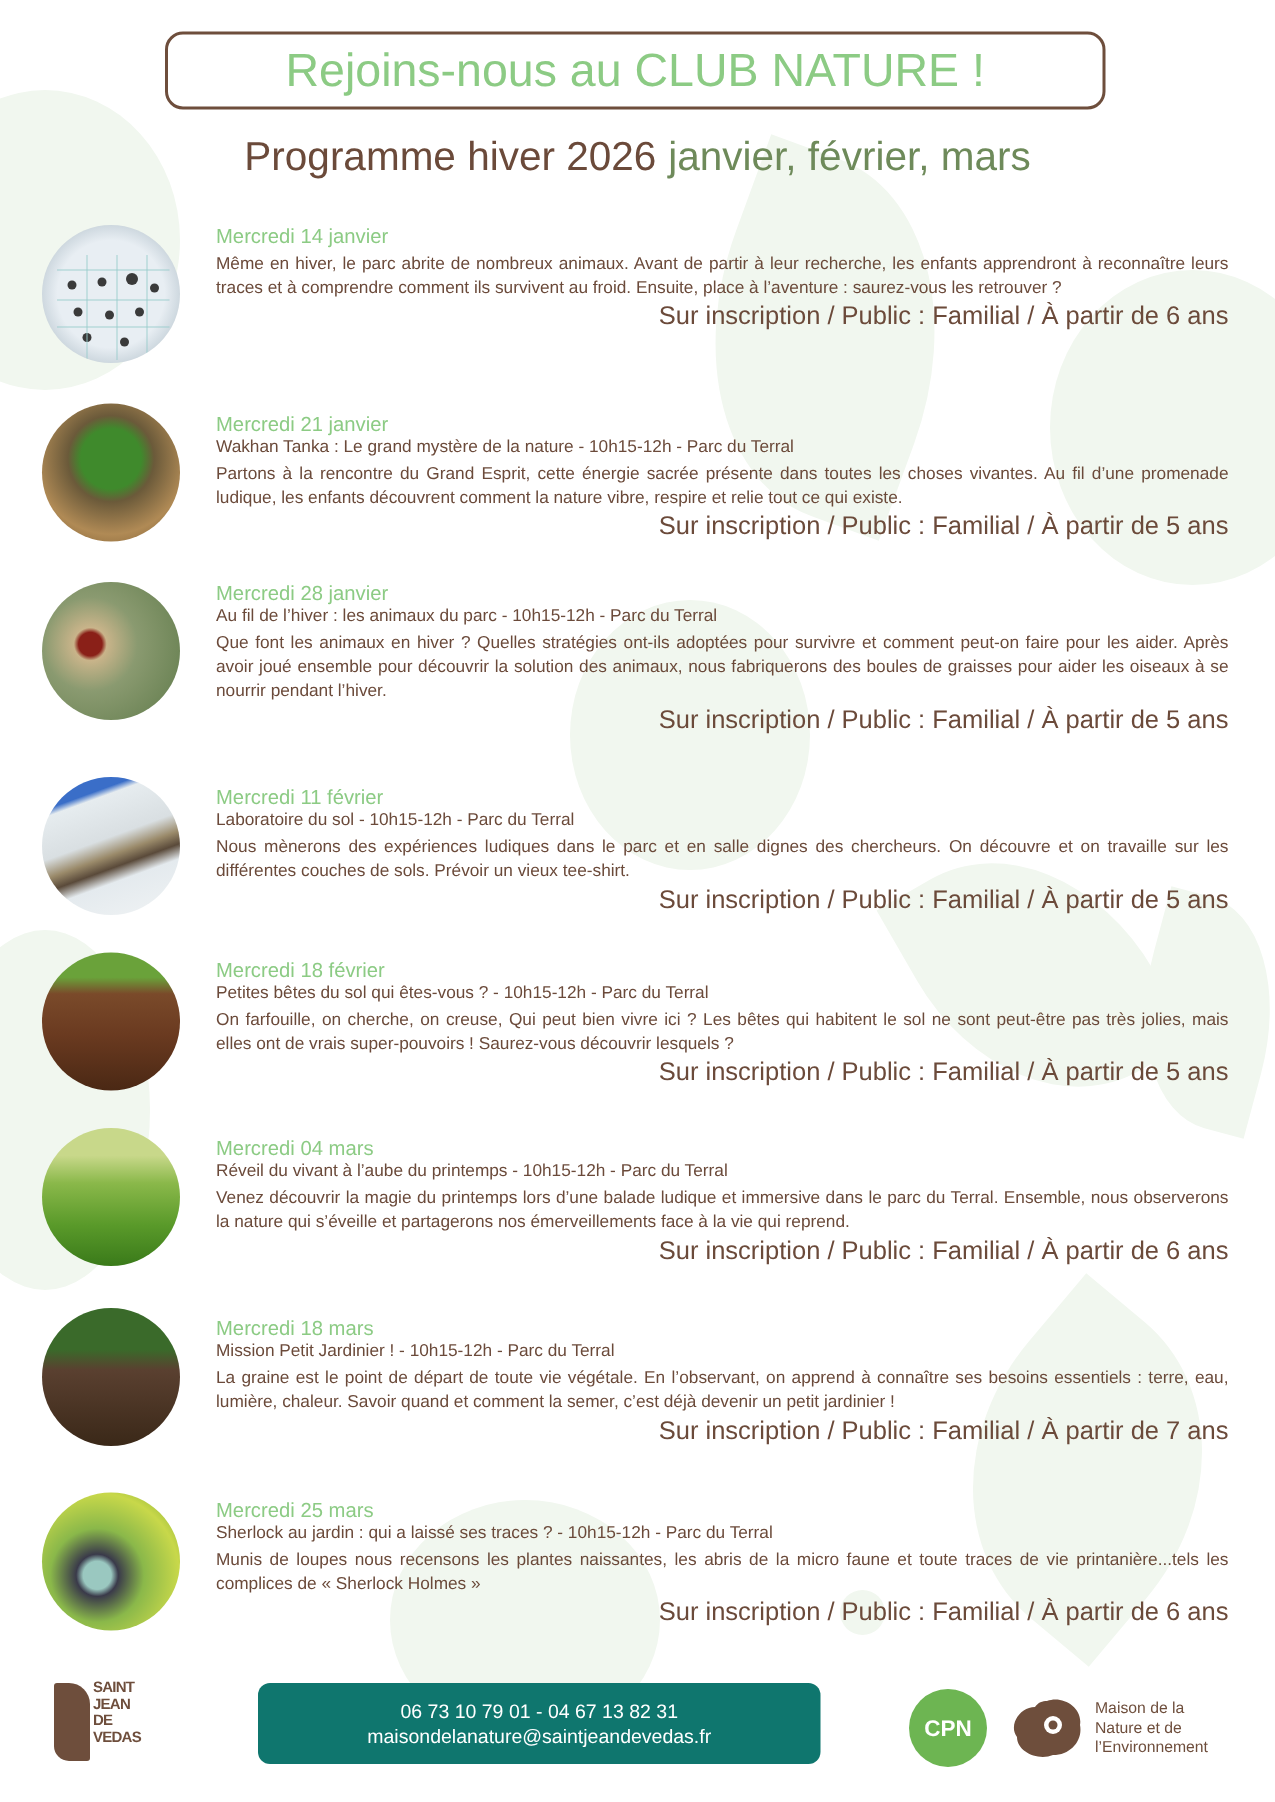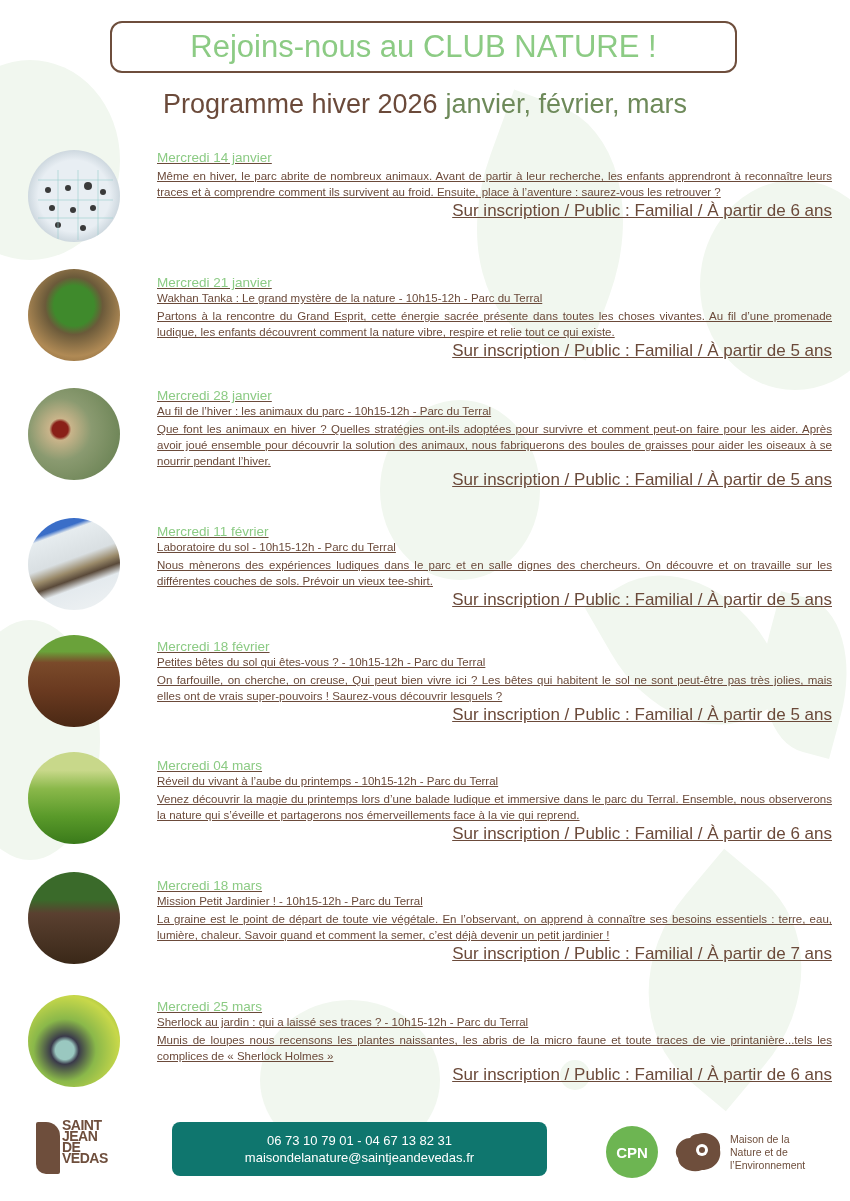--- a/index.html
+++ b/index.html
@@ -23,29 +23,29 @@
     position: absolute; left: 0; right: 0; top: 89px; text-align: center; z-index: 2;
     font-size: 27px; white-space: nowrap;
   }
   .subtitle .prog { color: #6b4a3a; }
   .subtitle .months { color: #6e8a5a; margin-left: 8px; }
 
   .event { position: absolute; left: 0; width: 850px; z-index: 2; }
   .photo {
     position: absolute; left: 28px; width: 92px; height: 92px; border-radius: 50%; overflow: hidden;
   }
-  .txt { position: absolute; left: 157px; width: 675px; text-decoration: underline; }
+  .txt { position: absolute; left: 144px; width: 675px; }
   .date { color: #8ccb84; font-size: 13.5px; line-height: 16px; }
   .head { color: #6b4a3a; font-size: 11.5px; line-height: 15px; margin-top: 0px; }
   .desc { color: #6b4a3a; font-size: 11.5px; line-height: 16px; text-align: justify; margin-top: 2px; }
   .meta { color: #6b4a3a; font-size: 17px; line-height: 15px; margin-top: 3px; text-align: right; }
 
   .footer-logo-sjdv { position: absolute; left: 36px; top: 1120px; width: 66px; height: 56px; z-index: 2; }
   .sjdv-mark { position: absolute; left: 0; top: 2px; width: 24px; height: 52px; background: #6e4e3c; border-radius: 2px 14px 2px 10px; }
-  .sjdv-text { position: absolute; left: 26px; top: 0; font-size: 14px; line-height: 11px; font-weight: bold; color: #6e4e3c; letter-spacing: -0.5px; }
+  .sjdv-text { position: absolute; left: 26px; top: 0; font-size: 10px; line-height: 11px; font-weight: bold; color: #6e4e3c; letter-spacing: -0.5px; }
   .contact {
     position: absolute; left: 172px; top: 1122px; width: 375px; height: 54px; background: #0f766e;
     border-radius: 8px; color: #ffffff; text-align: center; z-index: 2;
     display: flex; flex-direction: column; justify-content: center;
   }
   .contact div { font-size: 13px; line-height: 17px; }
   .cpn { position: absolute; left: 606px; top: 1126px; width: 52px; height: 52px; border-radius: 50%; background: #6db552; z-index: 2;
     color: #fff; font-weight: bold; font-size: 15px; display: flex; align-items: center; justify-content: center; }
   .poppy { position: absolute; left: 672px; top: 1130px; width: 52px; height: 44px; z-index: 2; }
   .mne { position: absolute; left: 730px; top: 1133px; font-size: 10.5px; line-height: 13px; color: #6e4e3c; z-index: 2; }

